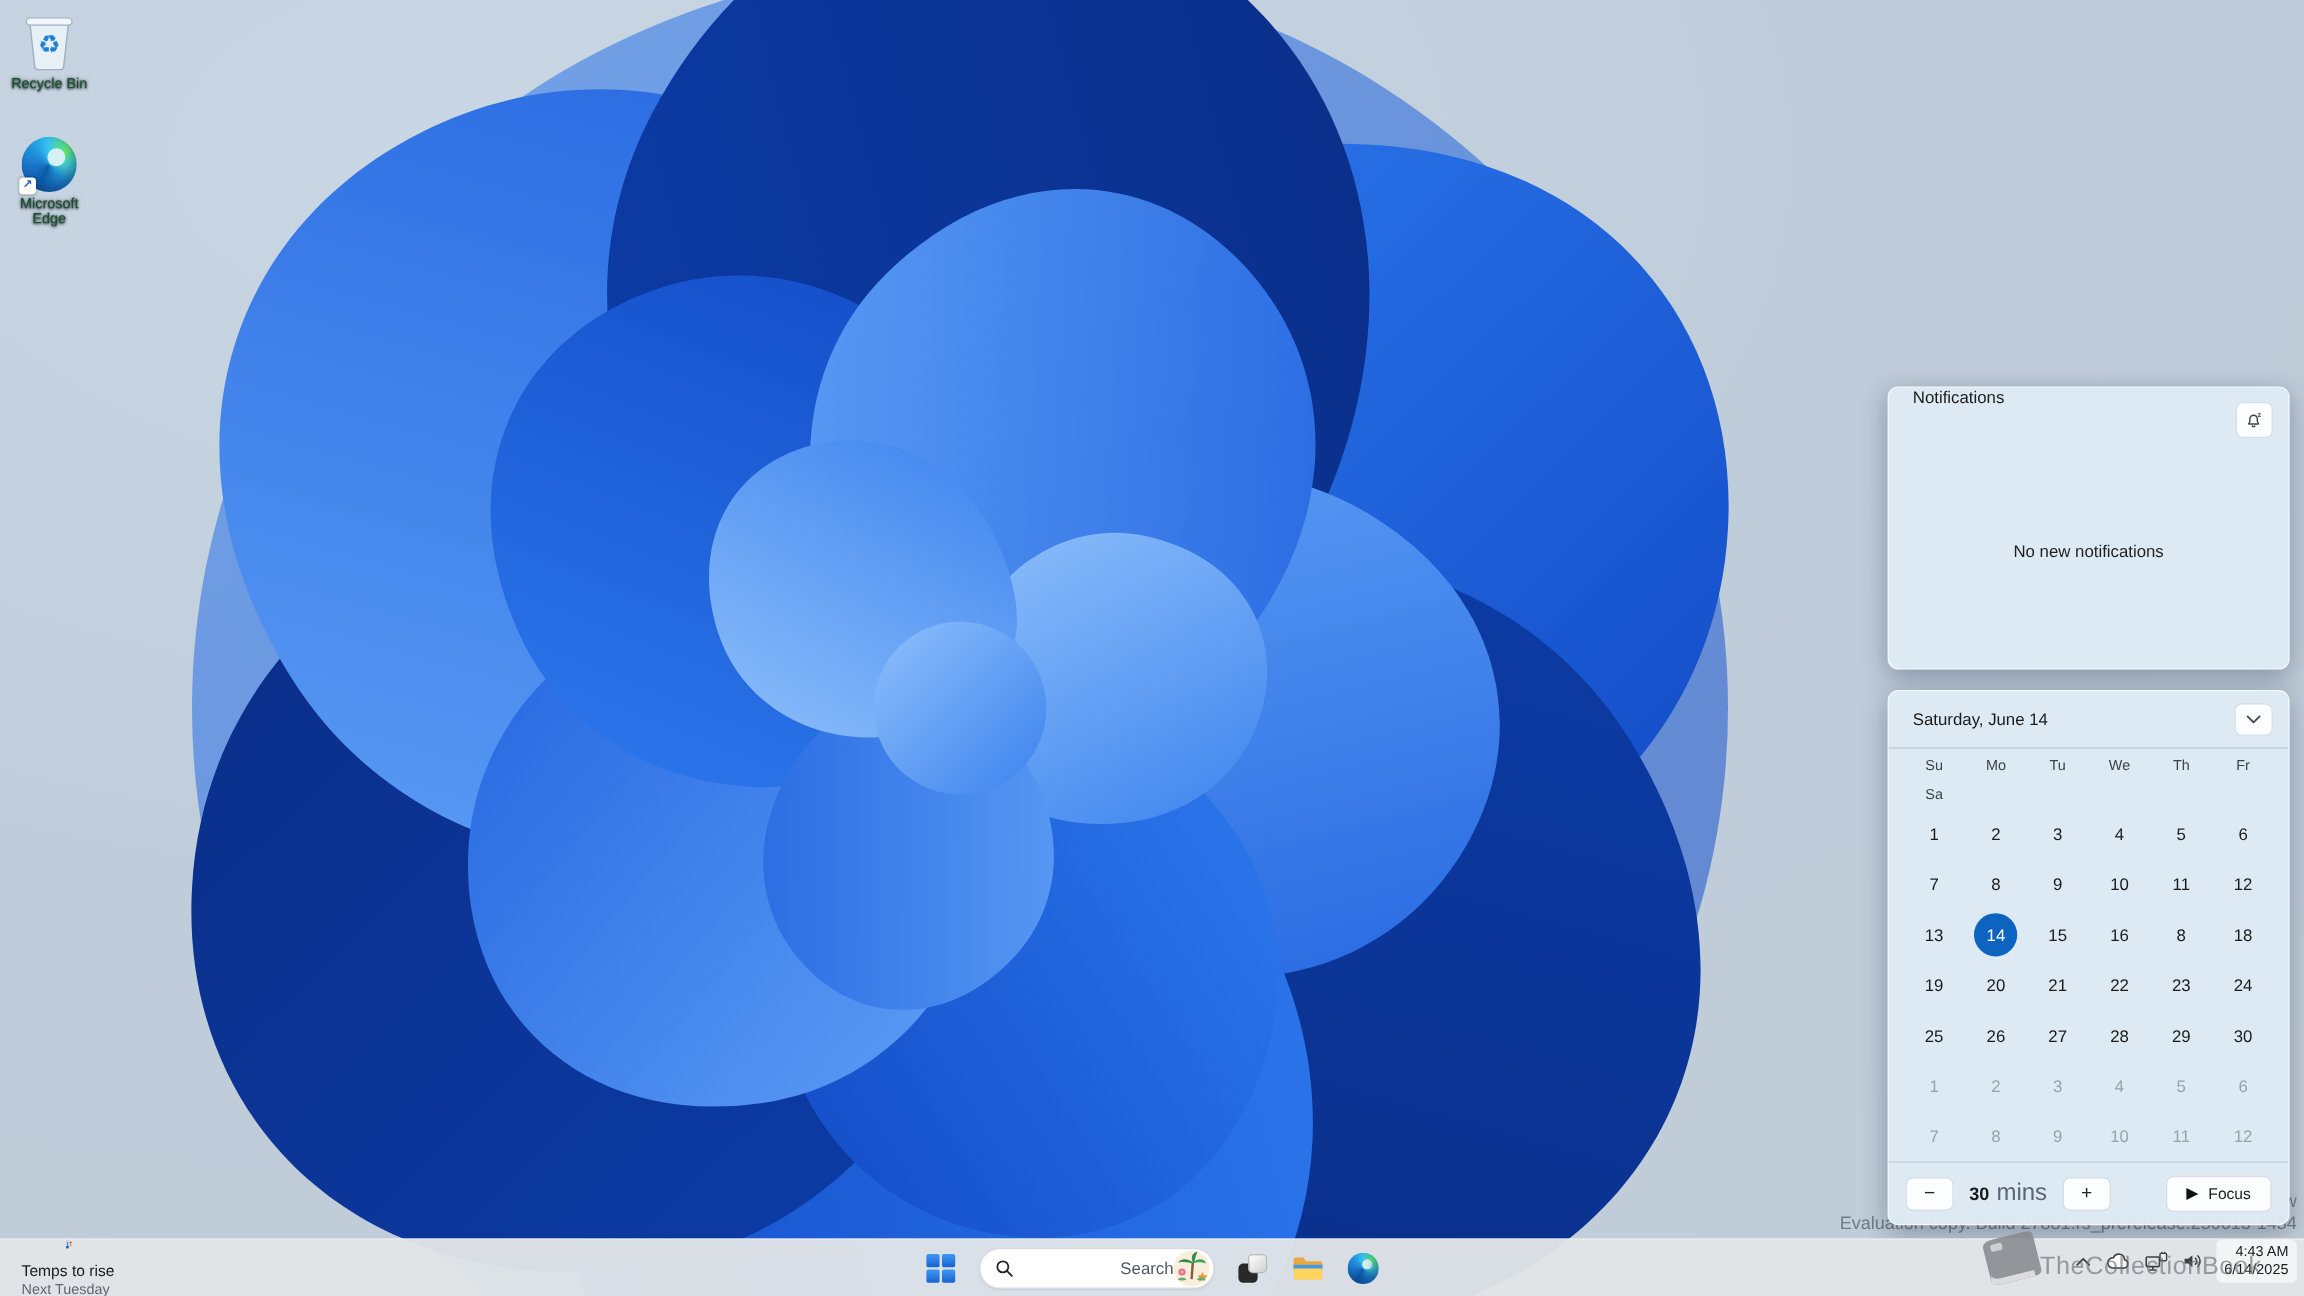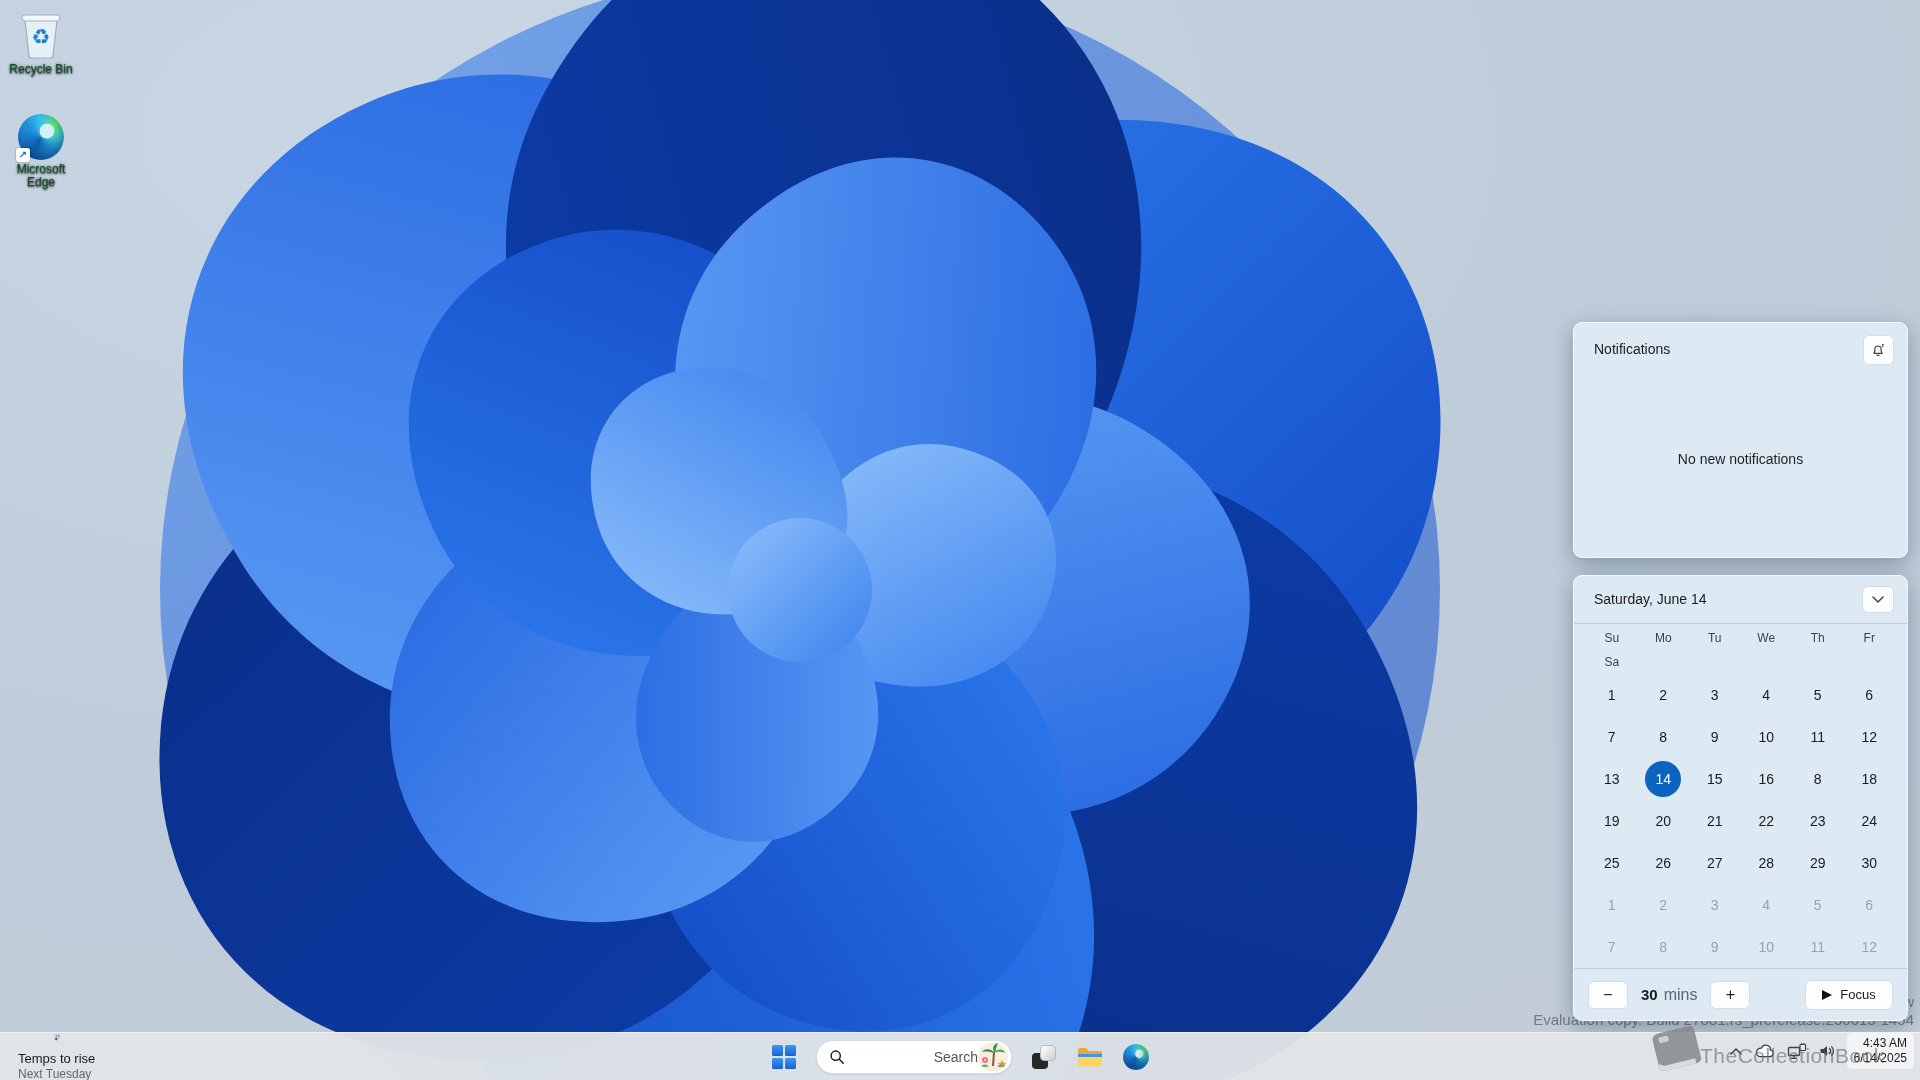--- a/index.html
+++ b/index.html
@@ -25,21 +25,21 @@
     box-shadow: inset -3px -4px 8px rgba(6,40,100,.45); }
   .shortcut-badge { position:absolute; left:-2px; bottom:-2px; width:14px; height:14px; background:#fff;
     border-radius:3px; font-size:10px; line-height:14px; color:#2b5fb8; font-weight:bold; text-align:center;
     box-shadow:0 0 2px rgba(0,0,0,.4); }
 
   
   .panel { position:absolute; left:1573px; width:335px; background:rgba(222,234,244,.97);
     border:1px solid rgba(255,255,255,.65); border-radius:9px; z-index:6;
     box-shadow:0 6px 22px rgba(20,40,70,.35); }
   .notif-panel { top:322px; height:236px; }
-  .notif-title { position:absolute; left:20px; top:18px; font-size:14px; }
+  .notif-title { position:absolute; left:20px; top:0; font-size:14px; }
   .sq-btn { position:absolute; display:flex; align-items:center; justify-content:center;
     background:#fcfdfe; border:1px solid #d5dde4; border-radius:6px; cursor:pointer; }
   .notif-snooze { right:13px; top:12px; width:31px; height:30px; }
   .notif-empty { position:absolute; left:0; right:0; top:128px; text-align:center; font-size:14px; color:#1f1f1f; }
 
   .cal-panel { top:575px; height:446px; }
   .cal-datehdr { position:relative; height:48px; border-bottom:1px solid rgba(120,145,170,.35); }
   .cal-datehdr .txt { position:absolute; left:20px; top:15px; font-size:14px; }
   .cal-collapse { right:13px; top:10px; width:32px; height:27px; }
   .cal-monthrow { position:relative; height:44px; }
@@ -58,21 +58,21 @@
   .day { display:flex; align-items:center; justify-content:center; font-size:14px; cursor:pointer; }
   .day span { display:flex; align-items:center; justify-content:center; width:36px; height:36px; border-radius:50%; }
   .day.muted { color:#98a2ac; }
   .day.selected span { background:var(--accent,#0c63c0); color:#fff; }
 
   .focus-row { position:absolute; left:0; right:0; bottom:0; height:52px; padding:0 14px;
     display:flex; align-items:center; border-top:1px solid rgba(110,135,160,.28); }
   .step-btn { position:static; width:40px; height:28px; font-size:16px; color:#222; }
   .focus-val { display:flex; align-items:baseline; gap:6px; margin:0 13px; }
   .focus-val .num { font-size:15px; font-weight:bold; }
-  .focus-val .unit { font-size:16px; color:#5b6672; }
+  .focus-val .unit { font-size:20px; color:#5b6672; }
   .focus-btn { position:static; margin-left:auto; width:88px; height:30px; gap:8px; font-size:13px; }
   .play-tri { width:0; height:0; border-left:10px solid #111;
     border-top:5.5px solid transparent; border-bottom:5.5px solid transparent; }
 
   
   .wm { position:absolute; right:6px; text-align:right; color:#5e6a74; opacity:.82; font-size:15px; z-index:2; }
   .wm-preview { top:993px; }
   .wm-eval { top:1011px; }
   .wm-collection { position:absolute; left:1700px; top:1044px; z-index:12; font-size:21px;
     color:rgba(100,106,112,.62); letter-spacing:.5px; pointer-events:none; white-space:nowrap; }

